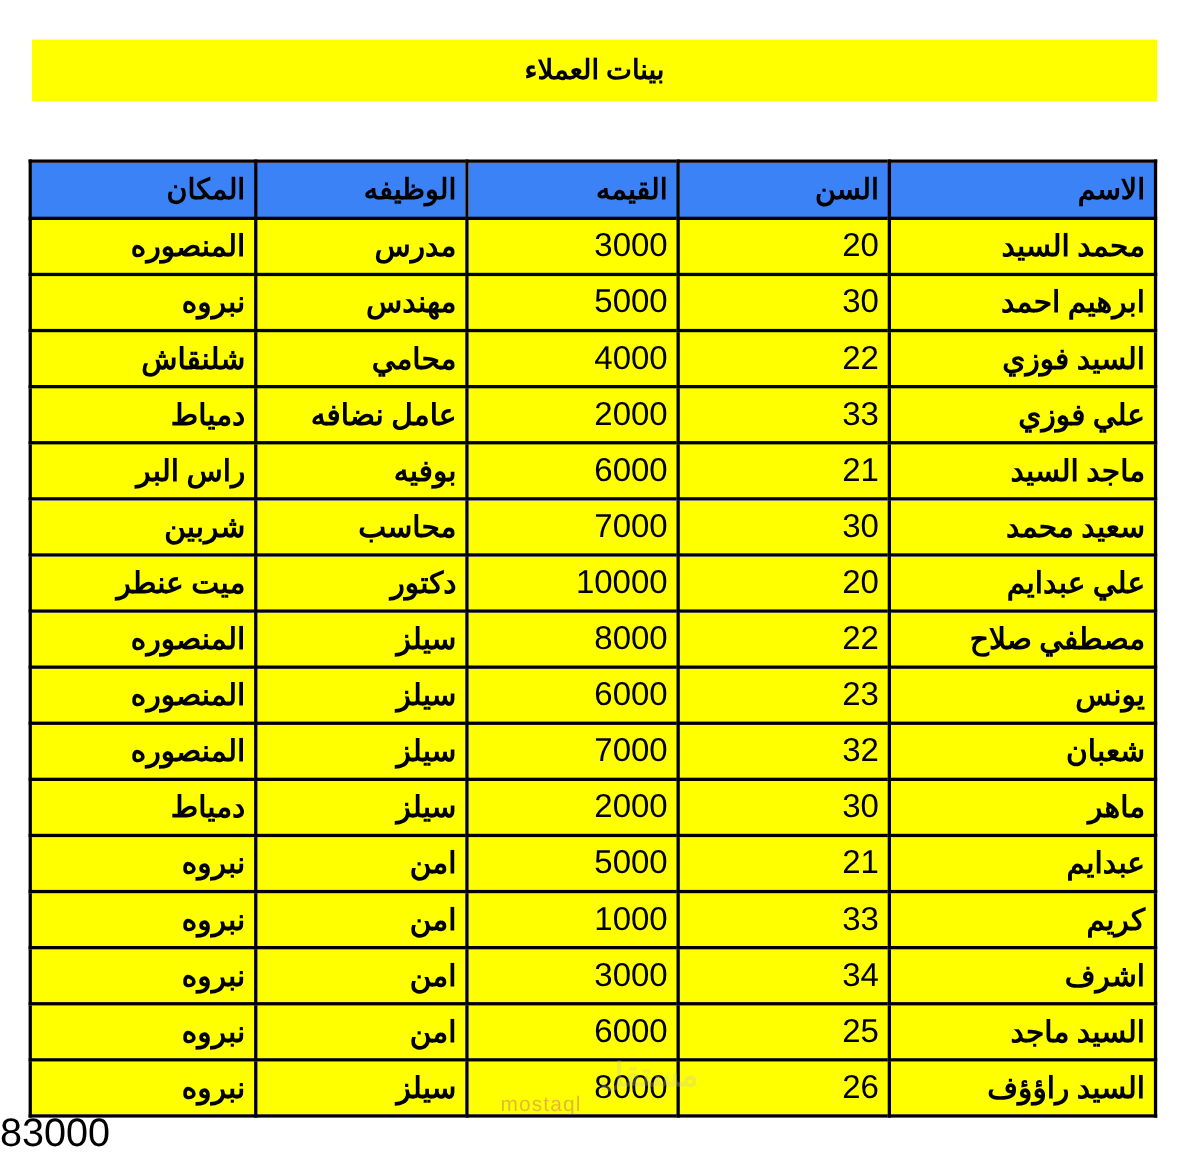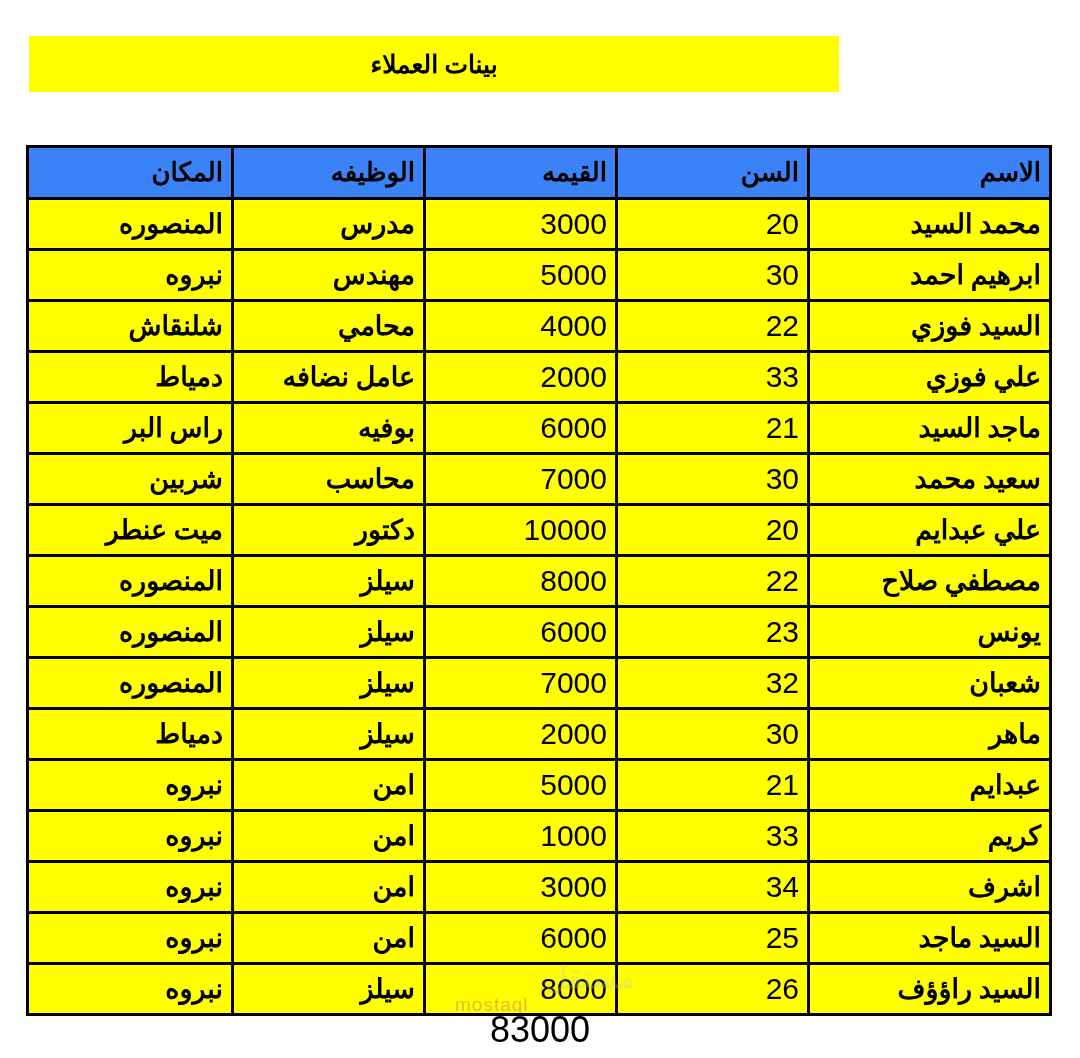--- a/index.html
+++ b/index.html
@@ -21,21 +21,21 @@
     width: 1080px;
     height: 1058px;
     box-sizing: border-box;
   }
 
   
   .title-banner {
     position: absolute;
     left: 29px;
     top: 36px;
-    width: 810px;
+    width: 1023px;
     height: 56px;
     background: #ffff00;
     display: flex;
     align-items: center;
     justify-content: center;
   }
   .title-text {
     font-family: "Liberation Serif", "DejaVu Serif", serif;
     font-size: 25px;
     font-weight: bold;
@@ -101,21 +101,21 @@
   col.c-value { width: 192px; }
   col.c-job   { width: 192px; }
   col.c-place { width: 205px; }
 
   
   .total-row {
     position: absolute;
     left: 0;
     top: 1009px;
     width: 1080px;
-    text-align: center;
+    text-align: left;
   }
   .total-value {
     font-family: "Liberation Sans", "DejaVu Sans", sans-serif;
     font-size: 36px;
     color: #000000;
     direction: ltr;
     display: inline-block;
   }
 
   

